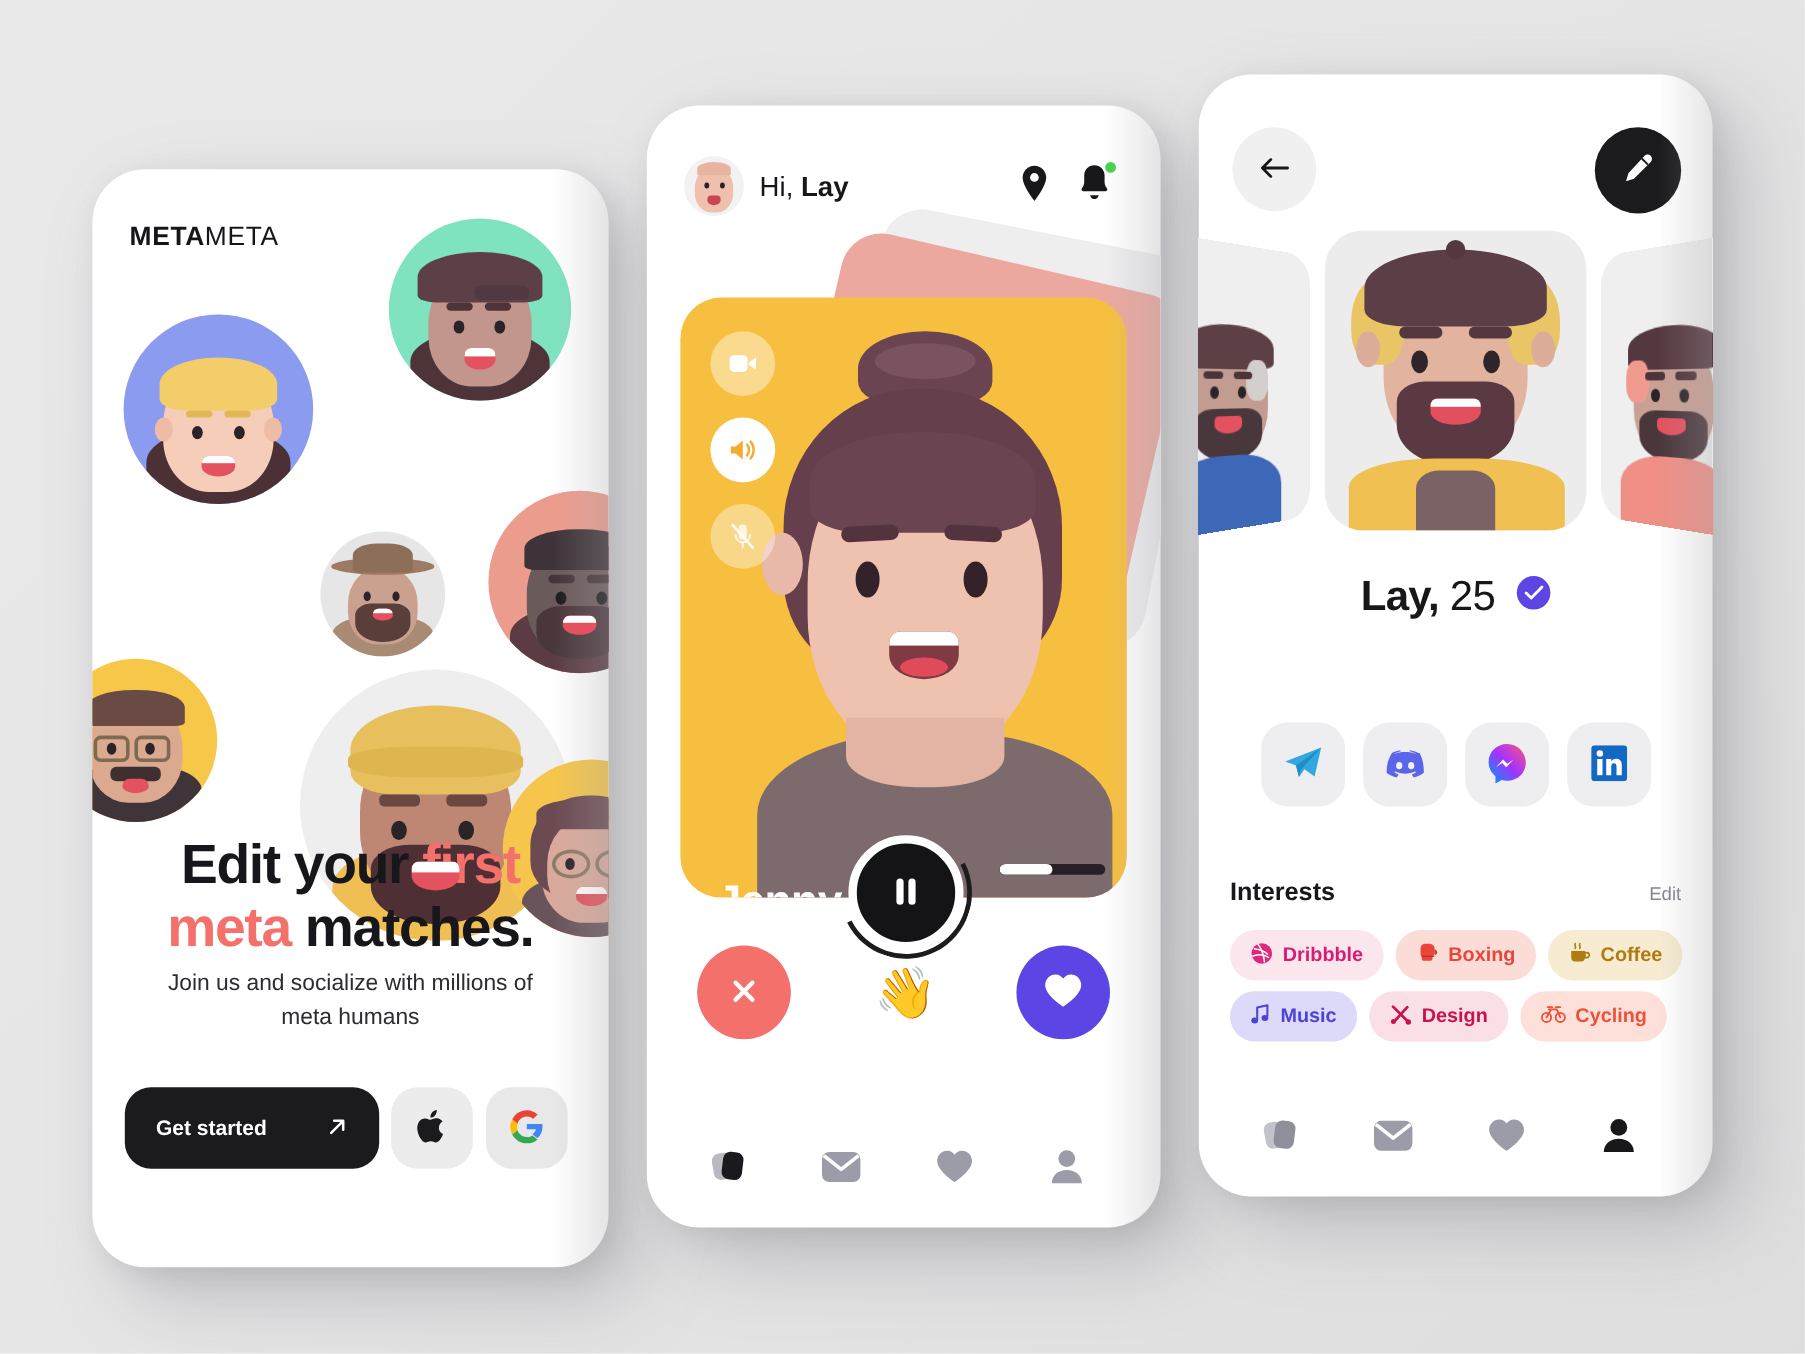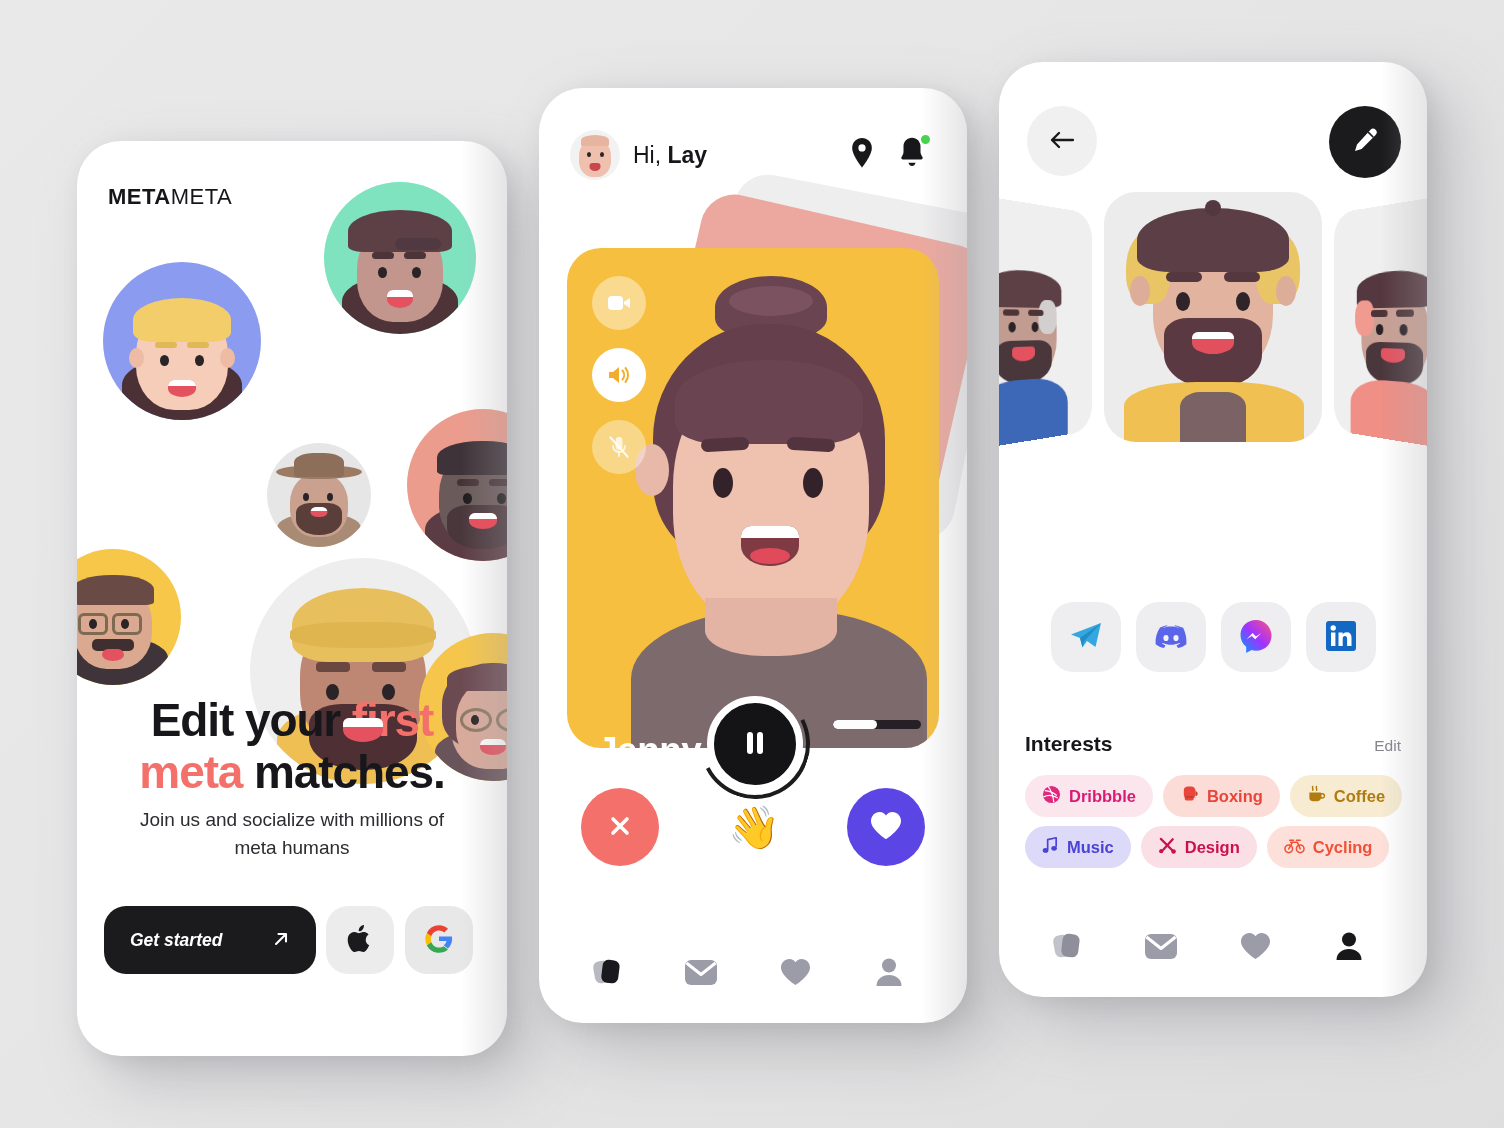--- a/index.html
+++ b/index.html
@@ -73,21 +73,20 @@
   .headline .accent { color:#f4716b; }
   .subhead {
     position:absolute; left:40px; top:665px; width:350px; text-align:center;
     font-size:19px; line-height:1.46; color:#2c2c31; font-weight:400;
   }
   #get-started-btn {
     position:absolute; left:27px; top:765px; width:212px; height:68px;
     background:#1b1b1d; border-radius:22px; border:none; cursor:pointer;
     display:flex; align-items:center; justify-content:space-between;
     padding: 0 24px 0 26px;
-    font-style: italic;
   }
   #get-started-btn .lbl { color:#fff; font-size:17.5px; font-weight:700; }
   .oauth-btn {
     position:absolute; top:765px; width:68px; height:68px; border-radius:22px;
     background:#ececed; display:flex; align-items:center; justify-content:center;
     cursor:pointer; border:none;
   }
   #apple-btn  { left:249px; }
   #google-btn { left:328px; background:#e8e8e9; }
   .signin-row {
@@ -596,20 +595,29 @@
         <div style="position:absolute;left:58px;top:62px;width:20px;height:7px;background:#4c3439;border-radius:3px;"></div>
         <div style="position:absolute;left:34px;top:76px;width:9px;height:11px;background:#2a2327;border-radius:50%;"></div>
         <div style="position:absolute;left:62px;top:76px;width:9px;height:11px;background:#2a2327;border-radius:50%;"></div>
         <div style="position:absolute;left:22px;top:94px;width:66px;height:42px;background:#4a373c;border-radius:26% 26% 48% 48%;"></div>
         <div style="position:absolute;left:40px;top:100px;width:28px;height:14px;background:#e4525f;border-radius:4px 4px 50% 50%;"></div>
         <div style="position:absolute;left:2px;top:132px;width:106px;height:64px;background:#ef8f85;border-radius:40% 40% 0 0;"></div>
       </div>
     </div>
   </div>
 
+  <div id="pf-name">
+    <span class="n">Lay,</span>
+    <span class="a">25</span>
+    <span id="verified-badge">
+      <svg width="17" height="14" viewBox="0 0 17 14">
+          <path d="M1.8 7.2 L6 11.4 L15 2.2" stroke="#fff" stroke-width="2.4" fill="none" stroke-linecap="round" stroke-linejoin="round"></path>
+        </svg>
+    </span>
+  </div>
 
   <div id="social-row">
     <button class="social-btn">
       <span>
         <svg width="34" height="30" viewBox="0 0 34 30">
             <path d="M32 2 L2 13.5 L11 17 L13.5 26.5 L18 20 L26.5 26 z" fill="#34a7e0"></path>
             <path d="M11 17 L32 2 L15 20.5 L13.5 26.5 z" fill="#1e8fc6"></path>
           </svg>
       </span>
     </button>

